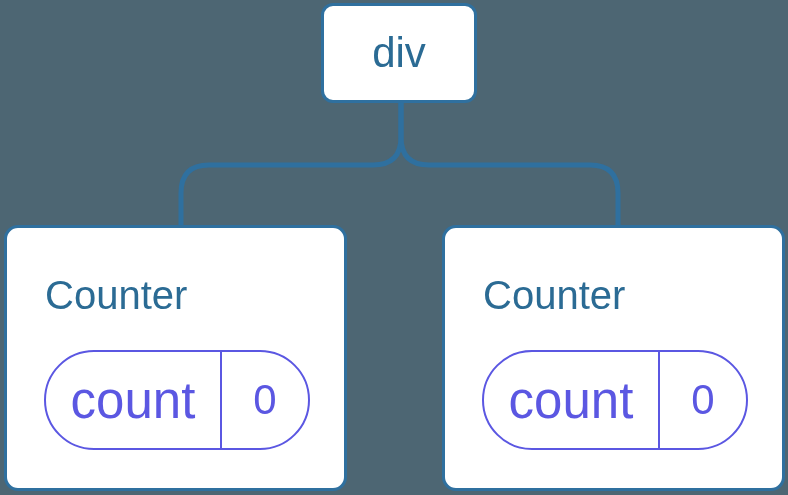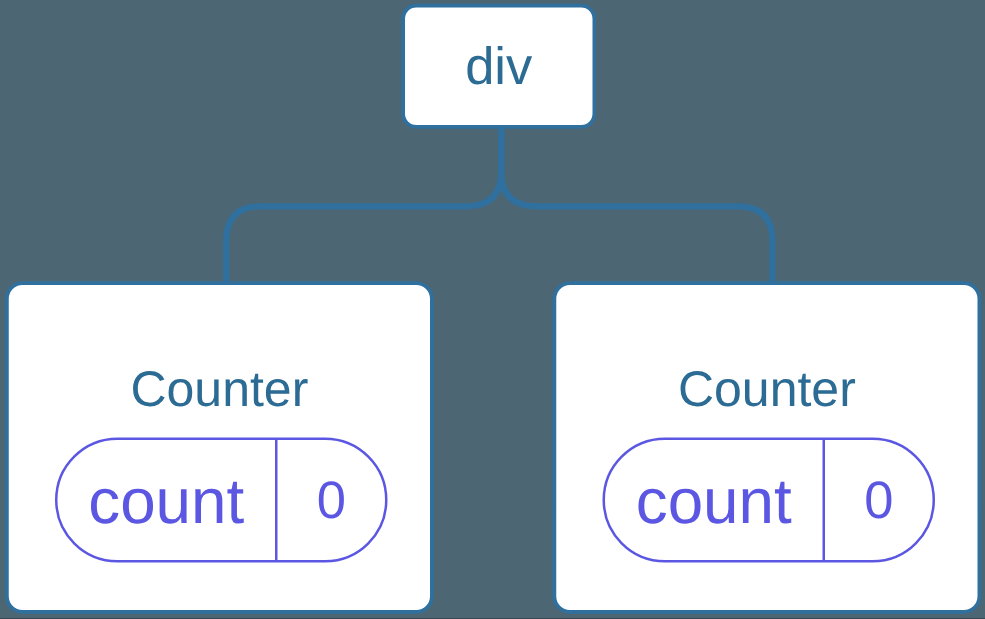--- a/index.html
+++ b/index.html
@@ -54,26 +54,27 @@
     width: 343px; height: 266px;
     background: var(--card-bg, #fff);
     border: 3px solid var(--blue, #2F709F);
     border-radius: 14px;
   }
   .card-left  { left: 4px; }
   .card-right { left: 442px; }
 
   .card-title {
     position: absolute;
-    top: 62px; left: 0;
+    top: 45px; left: 0;
     width: 100%;
-    text-align: center;
+    text-align: left;
     font-size: 40px;
     font-weight: 500;
     color: var(--blue-text, #2B6B94);
+    padding-left: 38px;
   }
 
   .pill {
     position: absolute;
     top: 122px; left: 37px;
     width: 266px; height: 100px;
     border: 2px solid var(--purple, #5B57E2);
     border-radius: 50px;
     display: flex;
     align-items: stretch;

